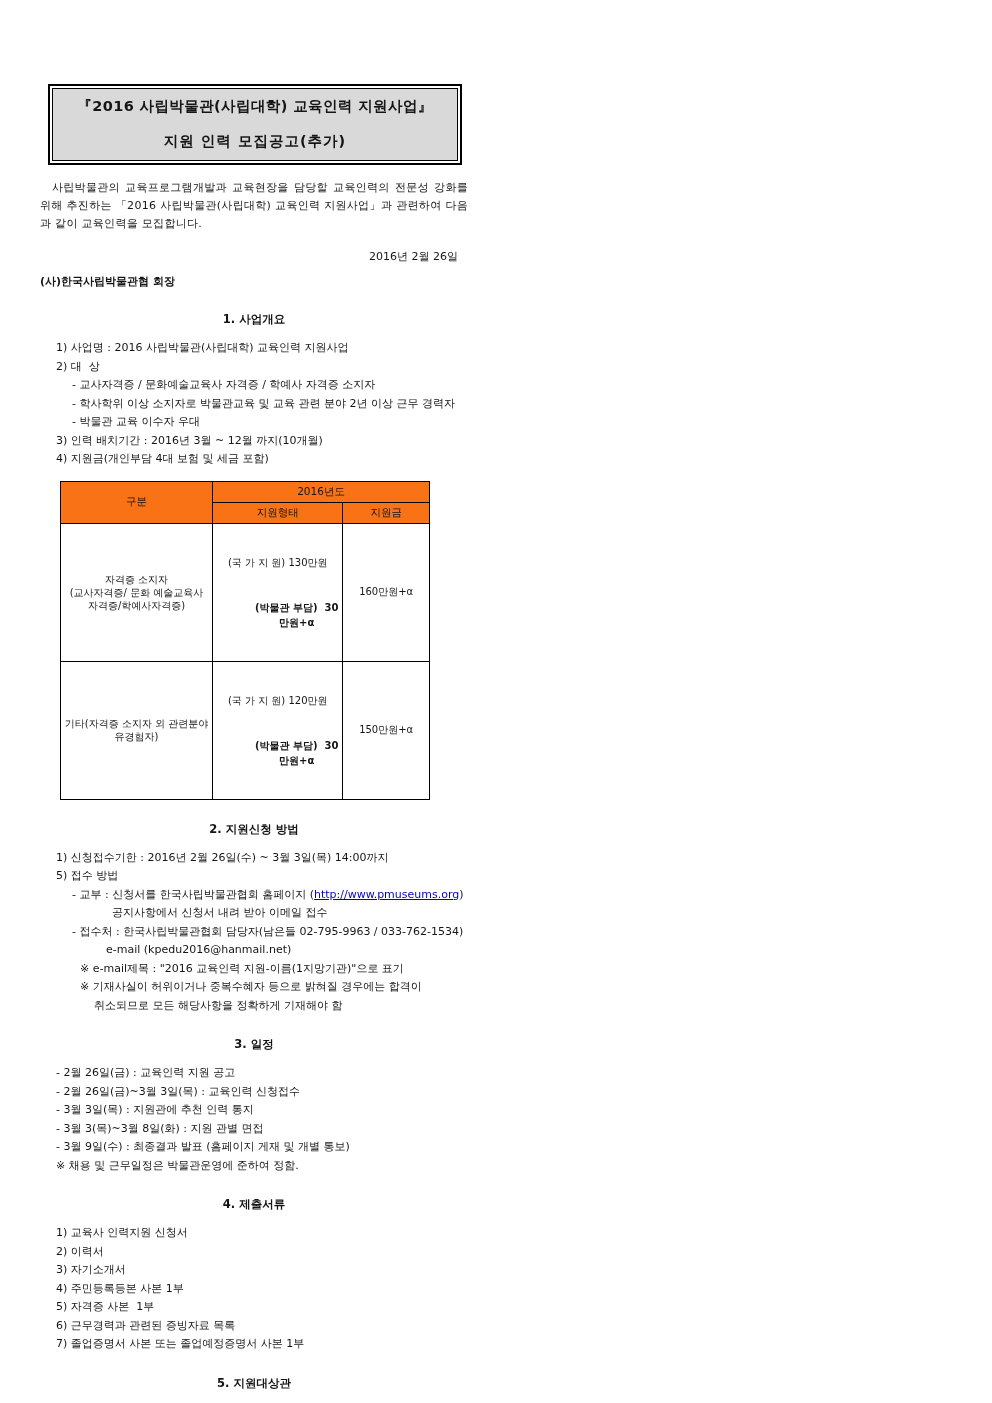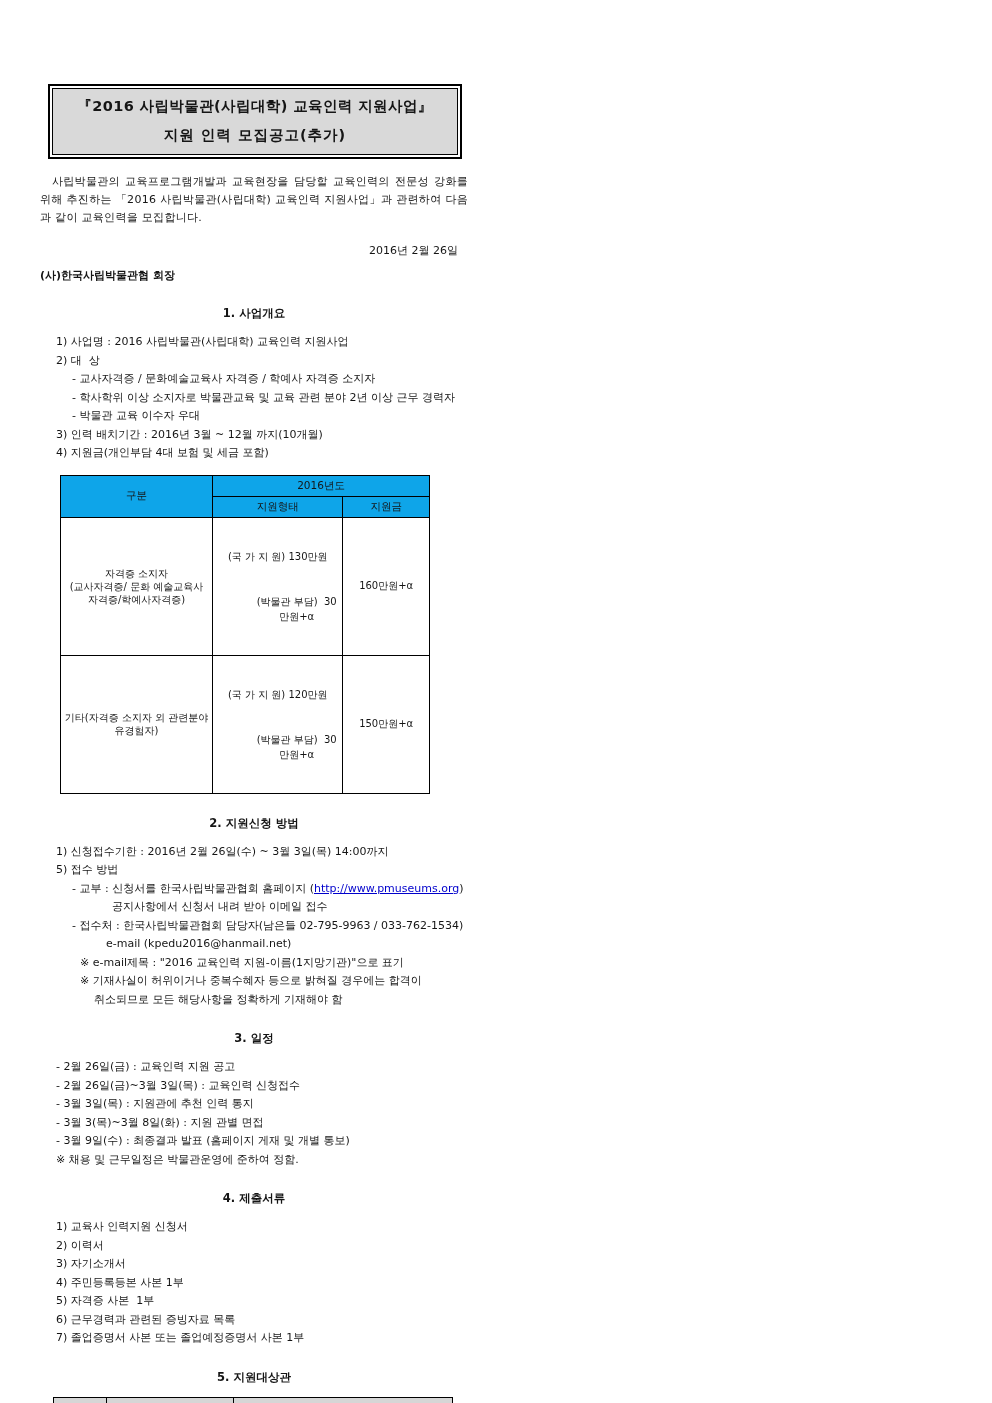--- a/index.html
+++ b/index.html
@@ -7,49 +7,49 @@
     width:992px;height:1403px;position:relative;
     font-family:"DejaVu Sans","Liberation Sans",sans-serif;
     color:#151515;-webkit-font-smoothing:none;
   }
   .doc{position:relative;width:428px;margin-left:40px;padding-top:84px;font-size:11px;}
 
   
   .title-box{border:2px solid #000;padding:2px;margin:0 6px 0 8px;background:#fff;}
   .title-box-inner{border:1px solid #000;background:#d9d9d9;text-align:center;padding:7px 2px 9px;}
   .title-l1{font-size:14.5px;font-weight:bold;letter-spacing:.4px;line-height:20px;}
-  .title-l2{font-size:14.5px;font-weight:bold;letter-spacing:1px;line-height:20px;margin-top:9px;}
+  .title-l2{font-size:14.5px;font-weight:bold;letter-spacing:1px;line-height:20px;margin-top:15px;}
 
   .intro{margin-top:14px;line-height:18px;text-align:justify;text-indent:12px;letter-spacing:.3px;}
 
   .date-line{text-align:right;margin-top:16px;padding-right:10px;line-height:16px;}
   .sign-line{margin-top:9px;padding-right:6px;font-weight:bold;line-height:16px;}
 
   .sec-heading{font-weight:bold;font-size:11.5px;margin:21px 0 12px 0;line-height:16px;text-align:center;}
   .line{line-height:18.5px;white-space:pre-wrap;}
   .ind1{padding-left:16px;}
   .ind2{padding-left:32px;}
   .ind2b{padding-left:40px;}
   .ind3{padding-left:72px;}
   .ind3b{padding-left:54px;}
   .ind4{padding-left:66px;}
   a.doclink{color:#0000cc;text-decoration:underline;}
 
   
   table{border-collapse:collapse;}
   .support-table{margin:12px 0 0 20px;width:370px;border:1px solid #000;}
   .support-table th,.support-table td{border:1px solid #000;text-align:center;vertical-align:middle;font-weight:normal;}
-  .support-table th{background:#0ea5e9;height:18px;font-size:10.5px;margin-left:16px;}
+  .support-table th{background:#f97316;height:18px;font-size:10.5px;margin-left:16px;}
   .support-table td{height:50px;font-size:10px;}
   .col-cat{width:154px;}
   .col-type{width:130px;}
   .col-amt{width:86px;}
   .cat-cell{line-height:13px;}
   .type-cell{line-height:15px;white-space:pre-wrap;}
-  .type-bold{font-weight:normal;margin-left:38px;}
+  .type-bold{font-weight:bold;margin-left:38px;}
   .amt-cell{font-weight:bold;font-size:11px;}
 
   
   .museum-table{margin:12px 0 0 13px;width:400px;border:1px solid #000;}
   .museum-table th,.museum-table td{border:1px solid #000;text-align:center;vertical-align:middle;font-size:10.5px;font-weight:normal;height:20px;}
   .museum-table th{background:#d6d6d6;}
   .m-col-no{width:50px;}
   .m-col-name{width:124px;}
 </style>
 </head>

